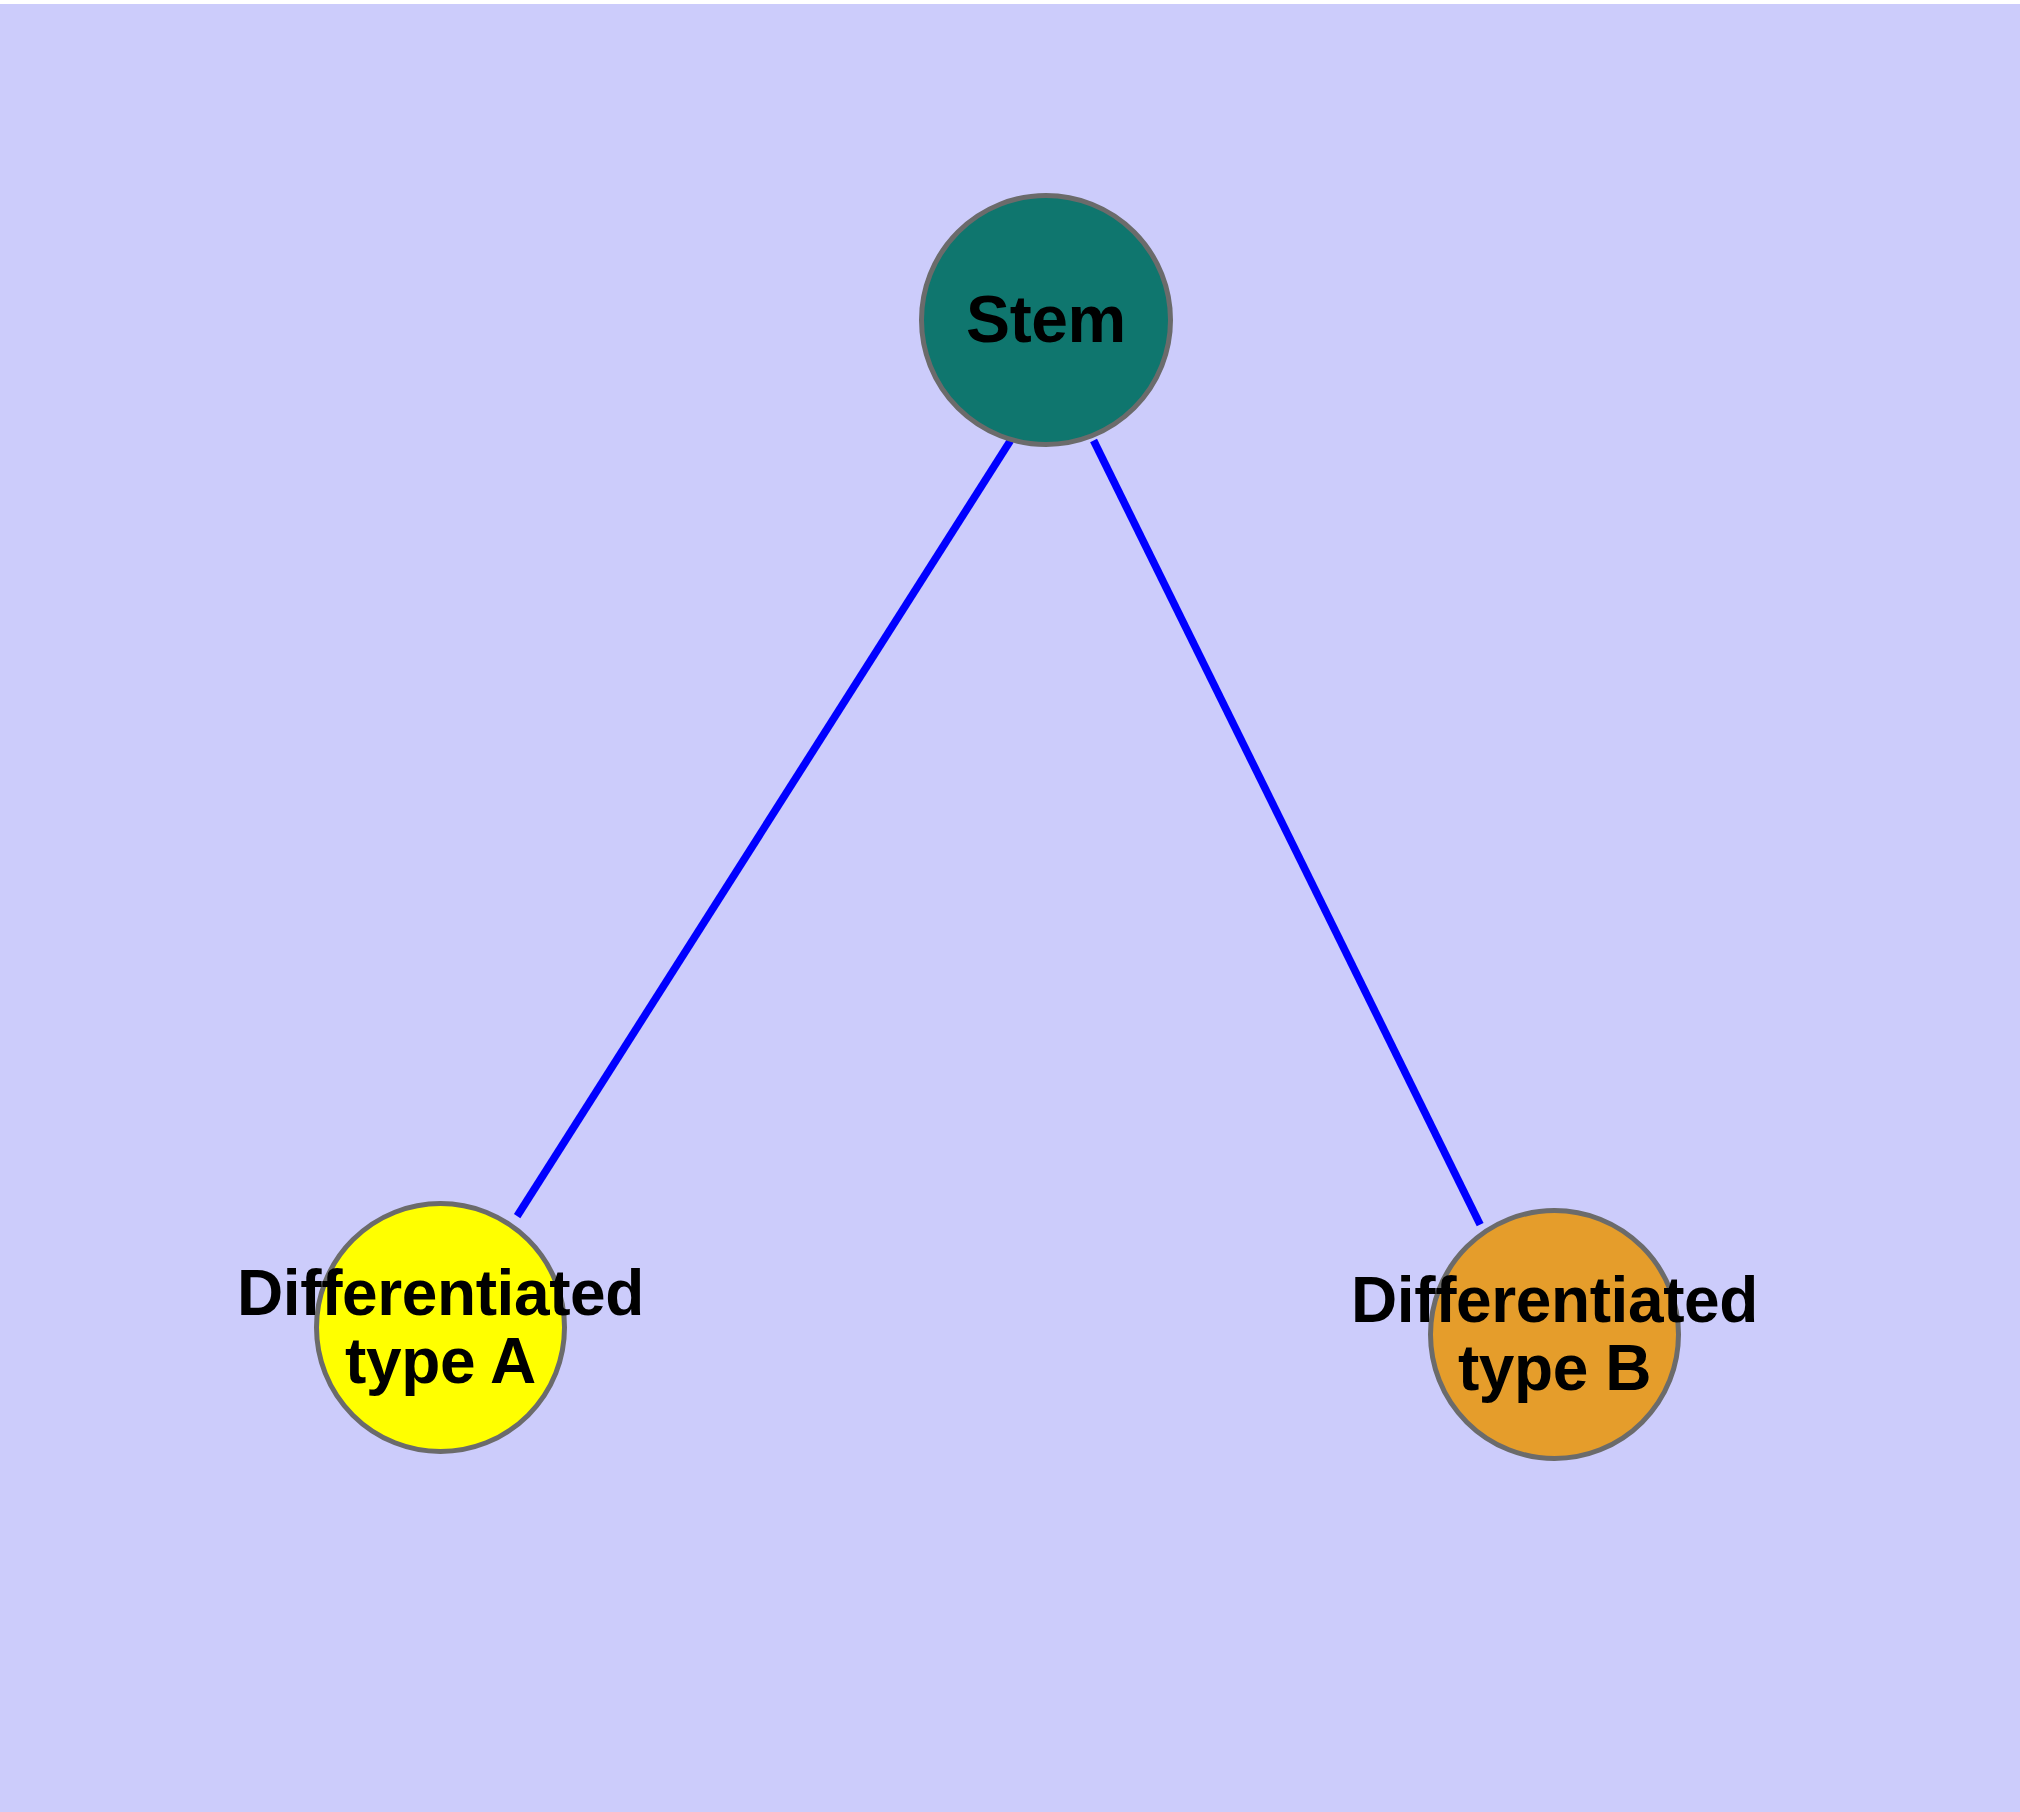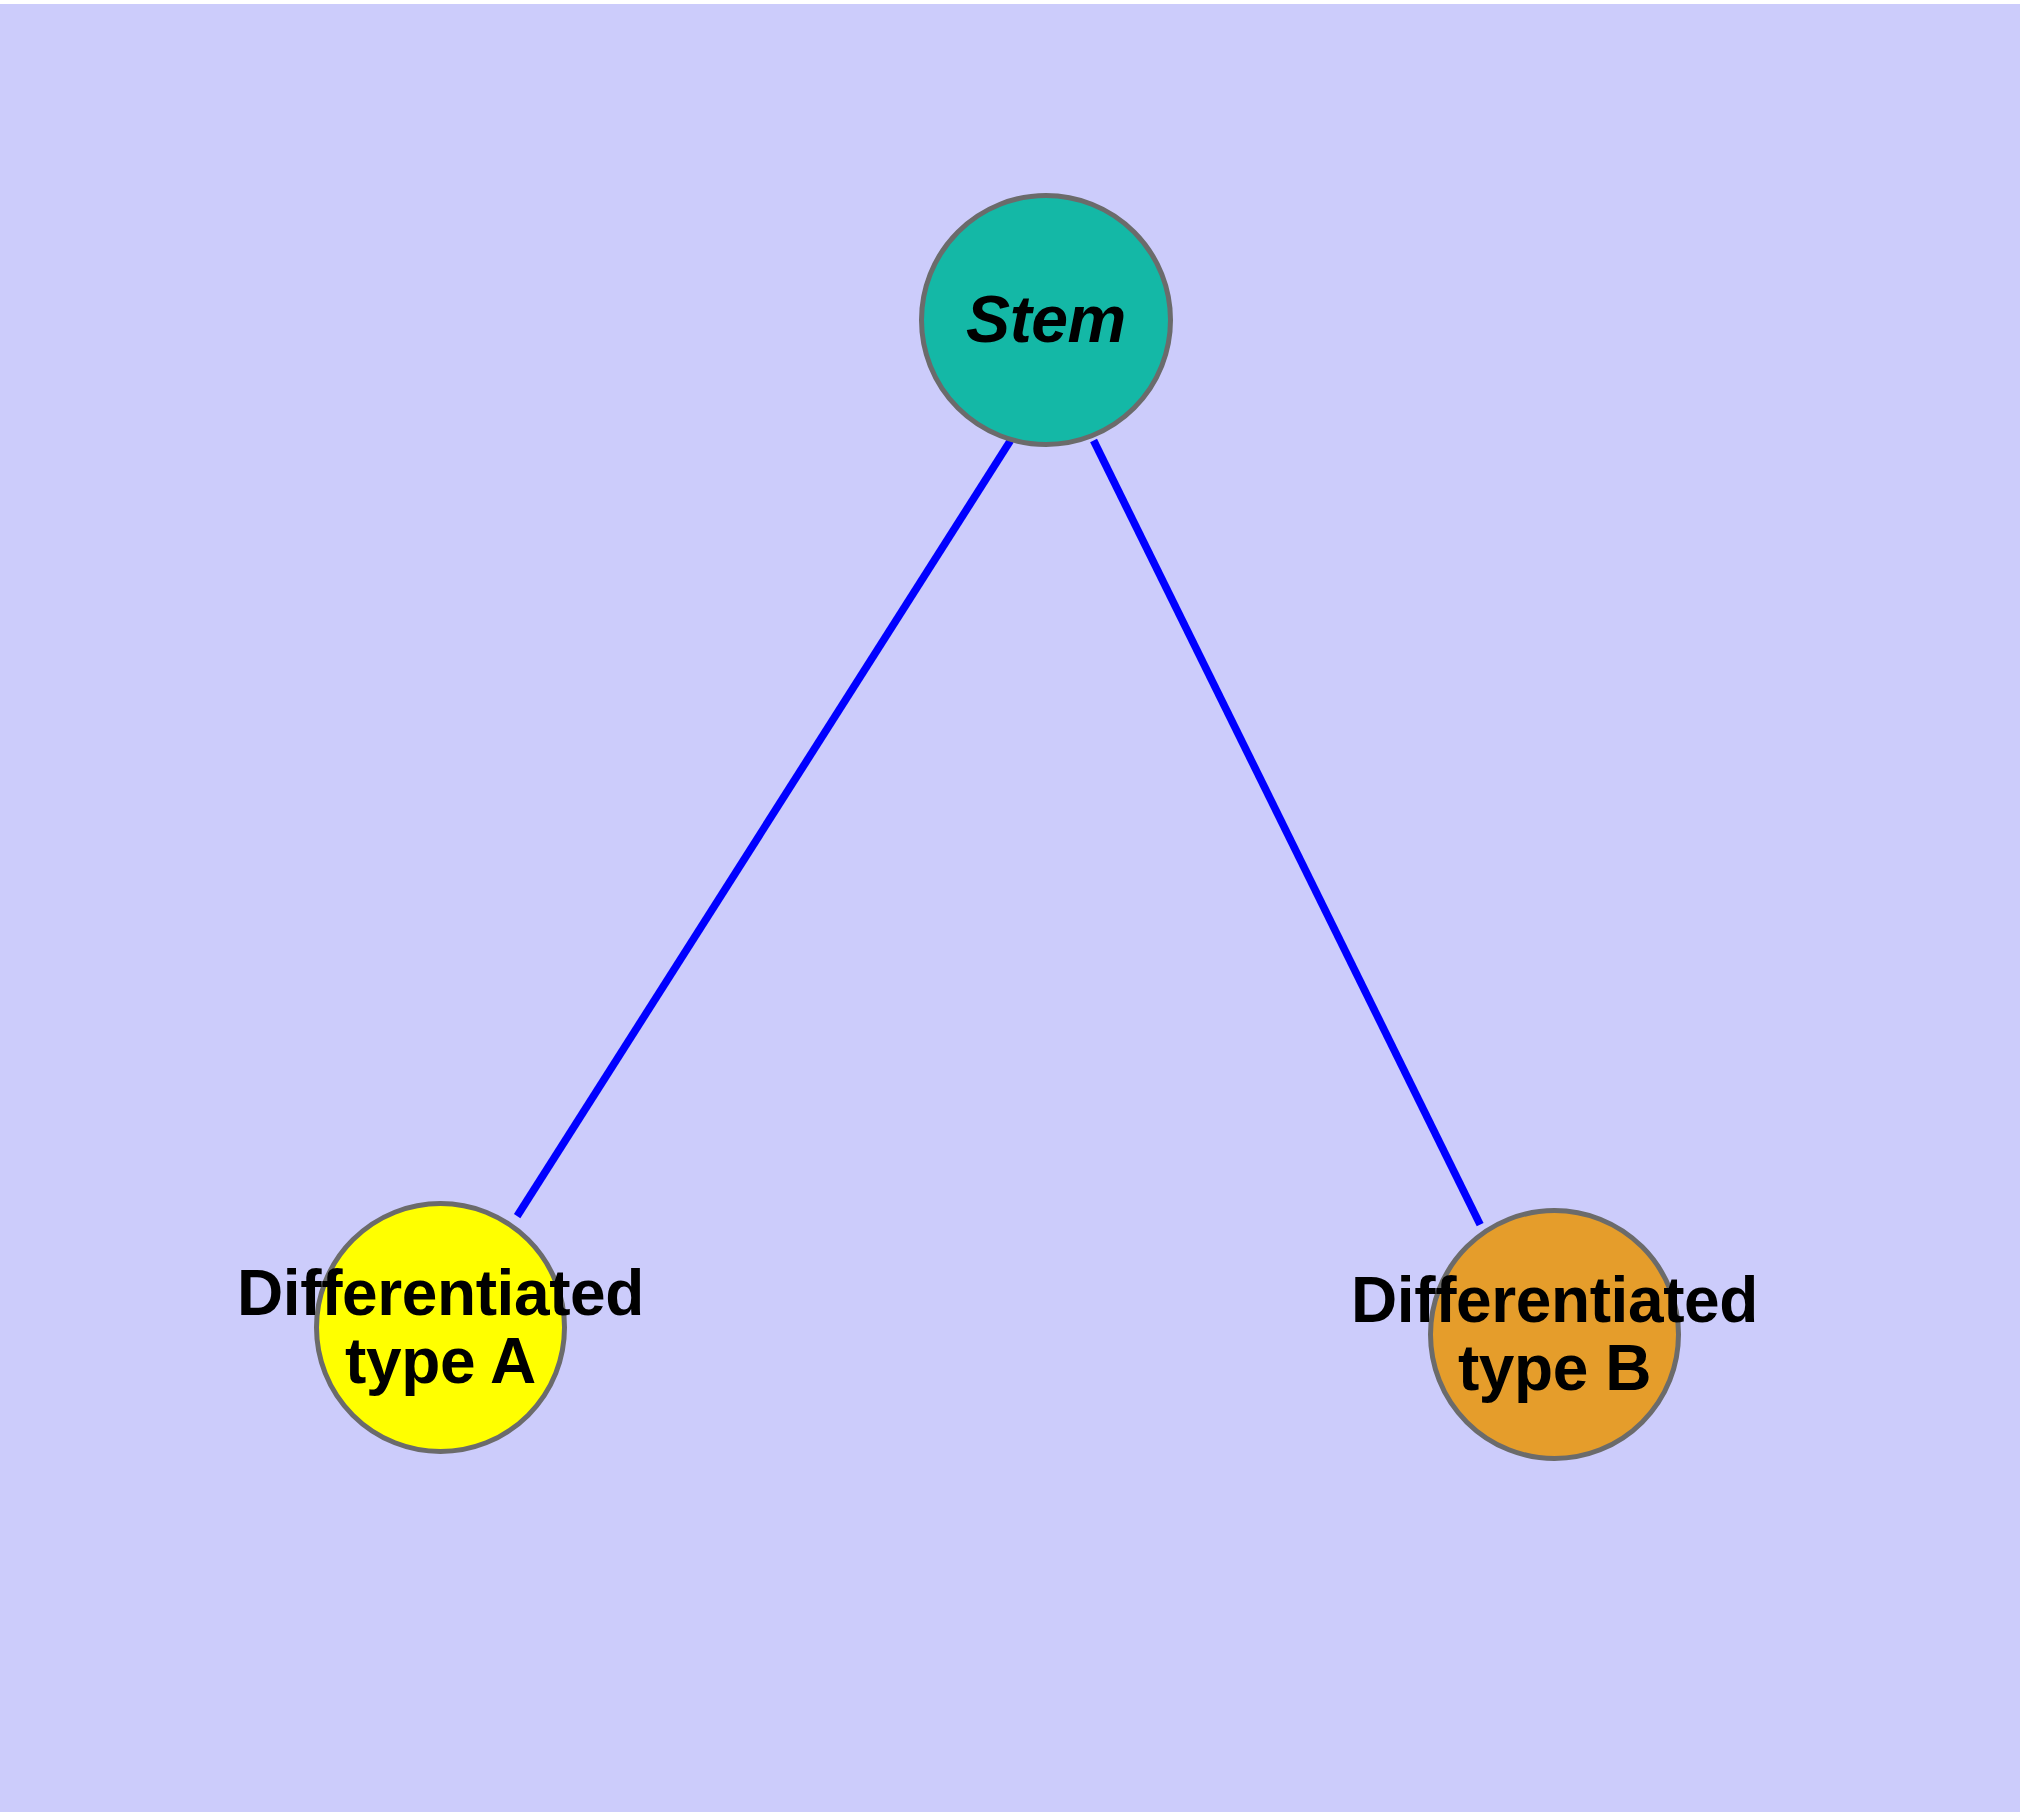--- a/index.html
+++ b/index.html
@@ -90,21 +90,21 @@
 <body>
 
 <div id="stage">
   <div id="canvas" style="background: rgb(204, 204, 251);">
 
     <svg id="edge-layer" viewBox="0 0 2384 2133" preserveAspectRatio="none">
       <line id="edge-a" x1="1192" y1="515" x2="610" y2="1430" stroke="#0000ff" stroke-width="9" stroke-linecap="butt"></line>
       <line id="edge-b" x1="1290" y1="515" x2="1746" y2="1440" stroke="#0000ff" stroke-width="9" stroke-linecap="butt"></line>
     </svg>
 
-    <div class="node" id="node-stem" style="left: 919px; top: 189px; width: 254px; height: 254px; background: #14b8a6; border-color: rgb(107, 107, 107); font-style: italic;">
+    <div class="node" id="node-stem" style="left: 919px; top: 189px; width: 254px; height: 254px; background: #0f766e; border-color: rgb(107, 107, 107);">
       <span class="node-label">Stem</span>
     </div>
 
     <div class="node" id="node-type-a" style="left: 314px; top: 1197px; width: 253px; height: 253px; background: rgb(255, 255, 0); border-color: rgb(107, 107, 107);">
       <span class="node-label">Differentiated
 type A</span>
     </div>
 
     <div class="node" id="node-type-b" style="left: 1428px; top: 1204px; width: 253px; height: 253px; background: rgb(229, 157, 43); border-color: rgb(107, 107, 107);">
       <span class="node-label">Differentiated

